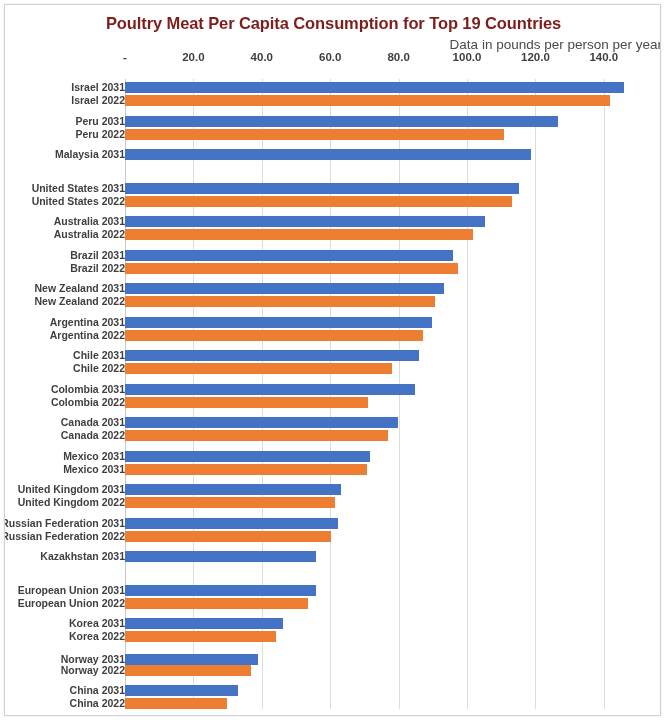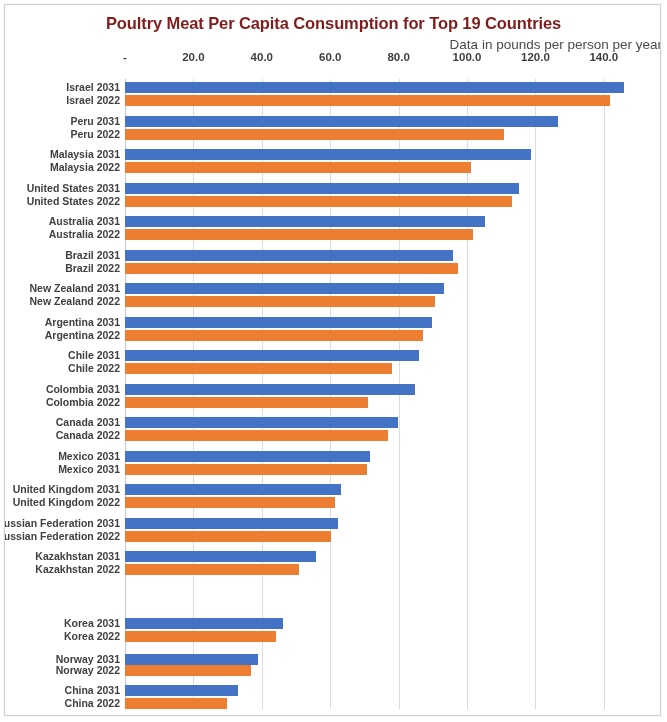--- a/index.html
+++ b/index.html
@@ -99,21 +99,20 @@
   }
   .bar {
     height: 11px;
     width: 0;
   }
   .bar.s2031 { background: #4472c4; }
   .bar.s2022 { background: #ed7d31; }
   .cat-label {
     position: absolute;
     right: 100%;
-    margin-right: 5px;
     top: -1px;
     font-size: 10.5px;
     font-weight: bold;
     color: #3f3f3f;
     white-space: nowrap;
     text-align: right;
     line-height: 12px;
   }
 </style>
 </head>
@@ -165,24 +164,20 @@
           <div class="bar-row" style="top: 13px; width: 100%;">
             <div class="cat-label">Peru 2022</div>
             <div class="bar s2022" title="Peru 2022: 110.8" style="width: 378.936px;"></div>
           </div>
         </div>
         <div class="group" style="top: 70px; height: 24px;">
           <div class="bar-row" style="top: 0px; width: 100%;">
             <div class="cat-label">Malaysia 2031</div>
             <div class="bar s2031" title="Malaysia 2031: 118.7" style="width: 405.954px;"></div>
           </div>
-          <div class="bar-row" style="top: 13px; width: 100%;">
-            <div class="cat-label">Malaysia 2022</div>
-            <div class="bar s2022" title="Malaysia 2022: 101.1" style="width: 345.762px;"></div>
-          </div>
         </div>
         <div class="group" style="top: 103.5px; height: 24px;">
           <div class="bar-row" style="top: 0px; width: 100%;">
             <div class="cat-label">United States 2031</div>
             <div class="bar s2031" title="United States 2031: 115.1" style="width: 393.642px;"></div>
           </div>
           <div class="bar-row" style="top: 13px; width: 100%;">
             <div class="cat-label">United States 2022</div>
             <div class="bar s2022" title="United States 2022: 113.1" style="width: 386.802px;"></div>
           </div>
@@ -285,23 +280,29 @@
           <div class="bar-row" style="top: 13px; width: 100%;">
             <div class="cat-label">Russian Federation 2022</div>
             <div class="bar s2022" title="Russian Federation 2022: 60.2" style="width: 205.884px;"></div>
           </div>
         </div>
         <div class="group" style="top: 472px; height: 24px;">
           <div class="bar-row" style="top: 0px; width: 100%;">
             <div class="cat-label">Kazakhstan 2031</div>
             <div class="bar s2031" title="Kazakhstan 2031: 55.8" style="width: 190.836px;"></div>
           </div>
-          <div class="bar-row" style="top: 13px; width: 100%;">
-            <div class="cat-label">Kazakhstan 2022</div>
-            <div class="bar s2022" title="Kazakhstan 2022: 50.9" style="width: 174.078px;"></div>
+        </div>
+        <div class="group" style="top: 505.5px; height: 24px;">
+          <div class="bar-row" style="top: 0px; width: 100%;">
+            <div class="cat-label">European Union 2031</div>
+            <div class="bar s2031" title="European Union 2031: 55.8" style="width: 190.836px;"></div>
+          </div>
+          <div class="bar-row" style="top: 13px; width: 100%;">
+            <div class="cat-label">European Union 2022</div>
+            <div class="bar s2022" title="European Union 2022: 53.5" style="width: 182.97px;"></div>
           </div>
         </div>
         <div class="group" style="top: 539px; height: 24px;">
           <div class="bar-row" style="top: 0px; width: 100%;">
             <div class="cat-label">Korea 2031</div>
             <div class="bar s2031" title="Korea 2031: 46.2" style="width: 158.004px;"></div>
           </div>
           <div class="bar-row" style="top: 13px; width: 100%;">
             <div class="cat-label">Korea 2022</div>
             <div class="bar s2022" title="Korea 2022: 44.1" style="width: 150.822px;"></div>

